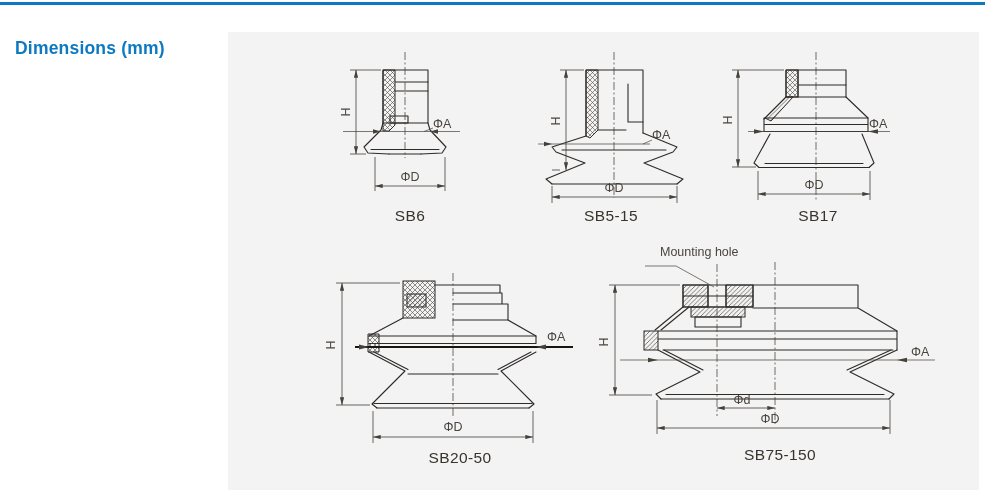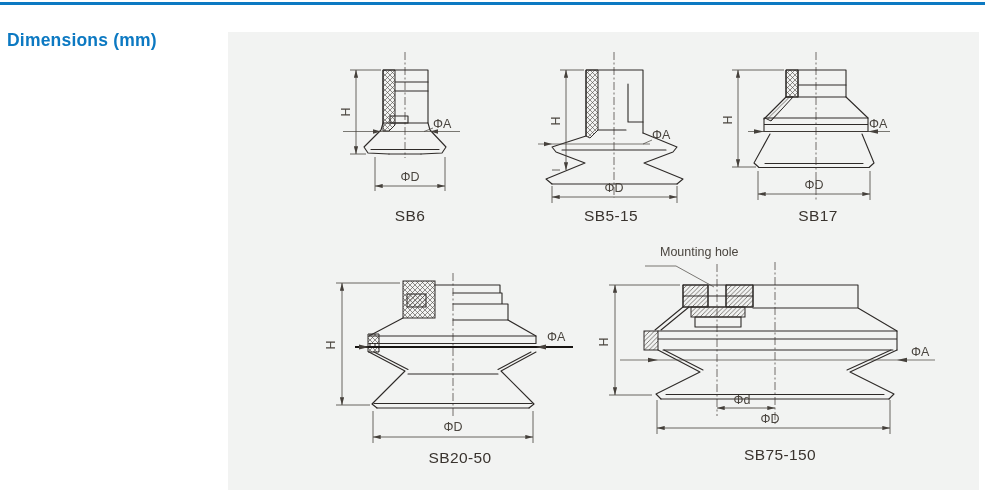--- a/index.html
+++ b/index.html
@@ -13,21 +13,21 @@
   body{
     width:985px;height:495px;position:relative;overflow:hidden;
     background:#ffffff;
     font-family:"Liberation Sans", sans-serif;
   }
   .topbar{
     position:absolute;left:0;top:2px;width:985px;height:3px;
     background:var(--accent);
   }
   .title{
-    position:absolute;left:7px;top:30px;margin:0;
+    position:absolute;left:7px;top:30px;margin:8px;
     font-size:17.5px;font-weight:700;color:var(--accent);
     letter-spacing:.2px;
   }
   .panel{
     position:absolute;left:228px;top:32px;width:751px;height:458px;
     background:var(--panel);
   }
   svg.art{position:absolute;left:0;top:0;width:985px;height:495px;}
   .o{stroke:var(--line);stroke-width:1.1;fill:none;stroke-linejoin:round;stroke-linecap:round;}
   .d{stroke:#45403b;stroke-width:.8;fill:none;}

